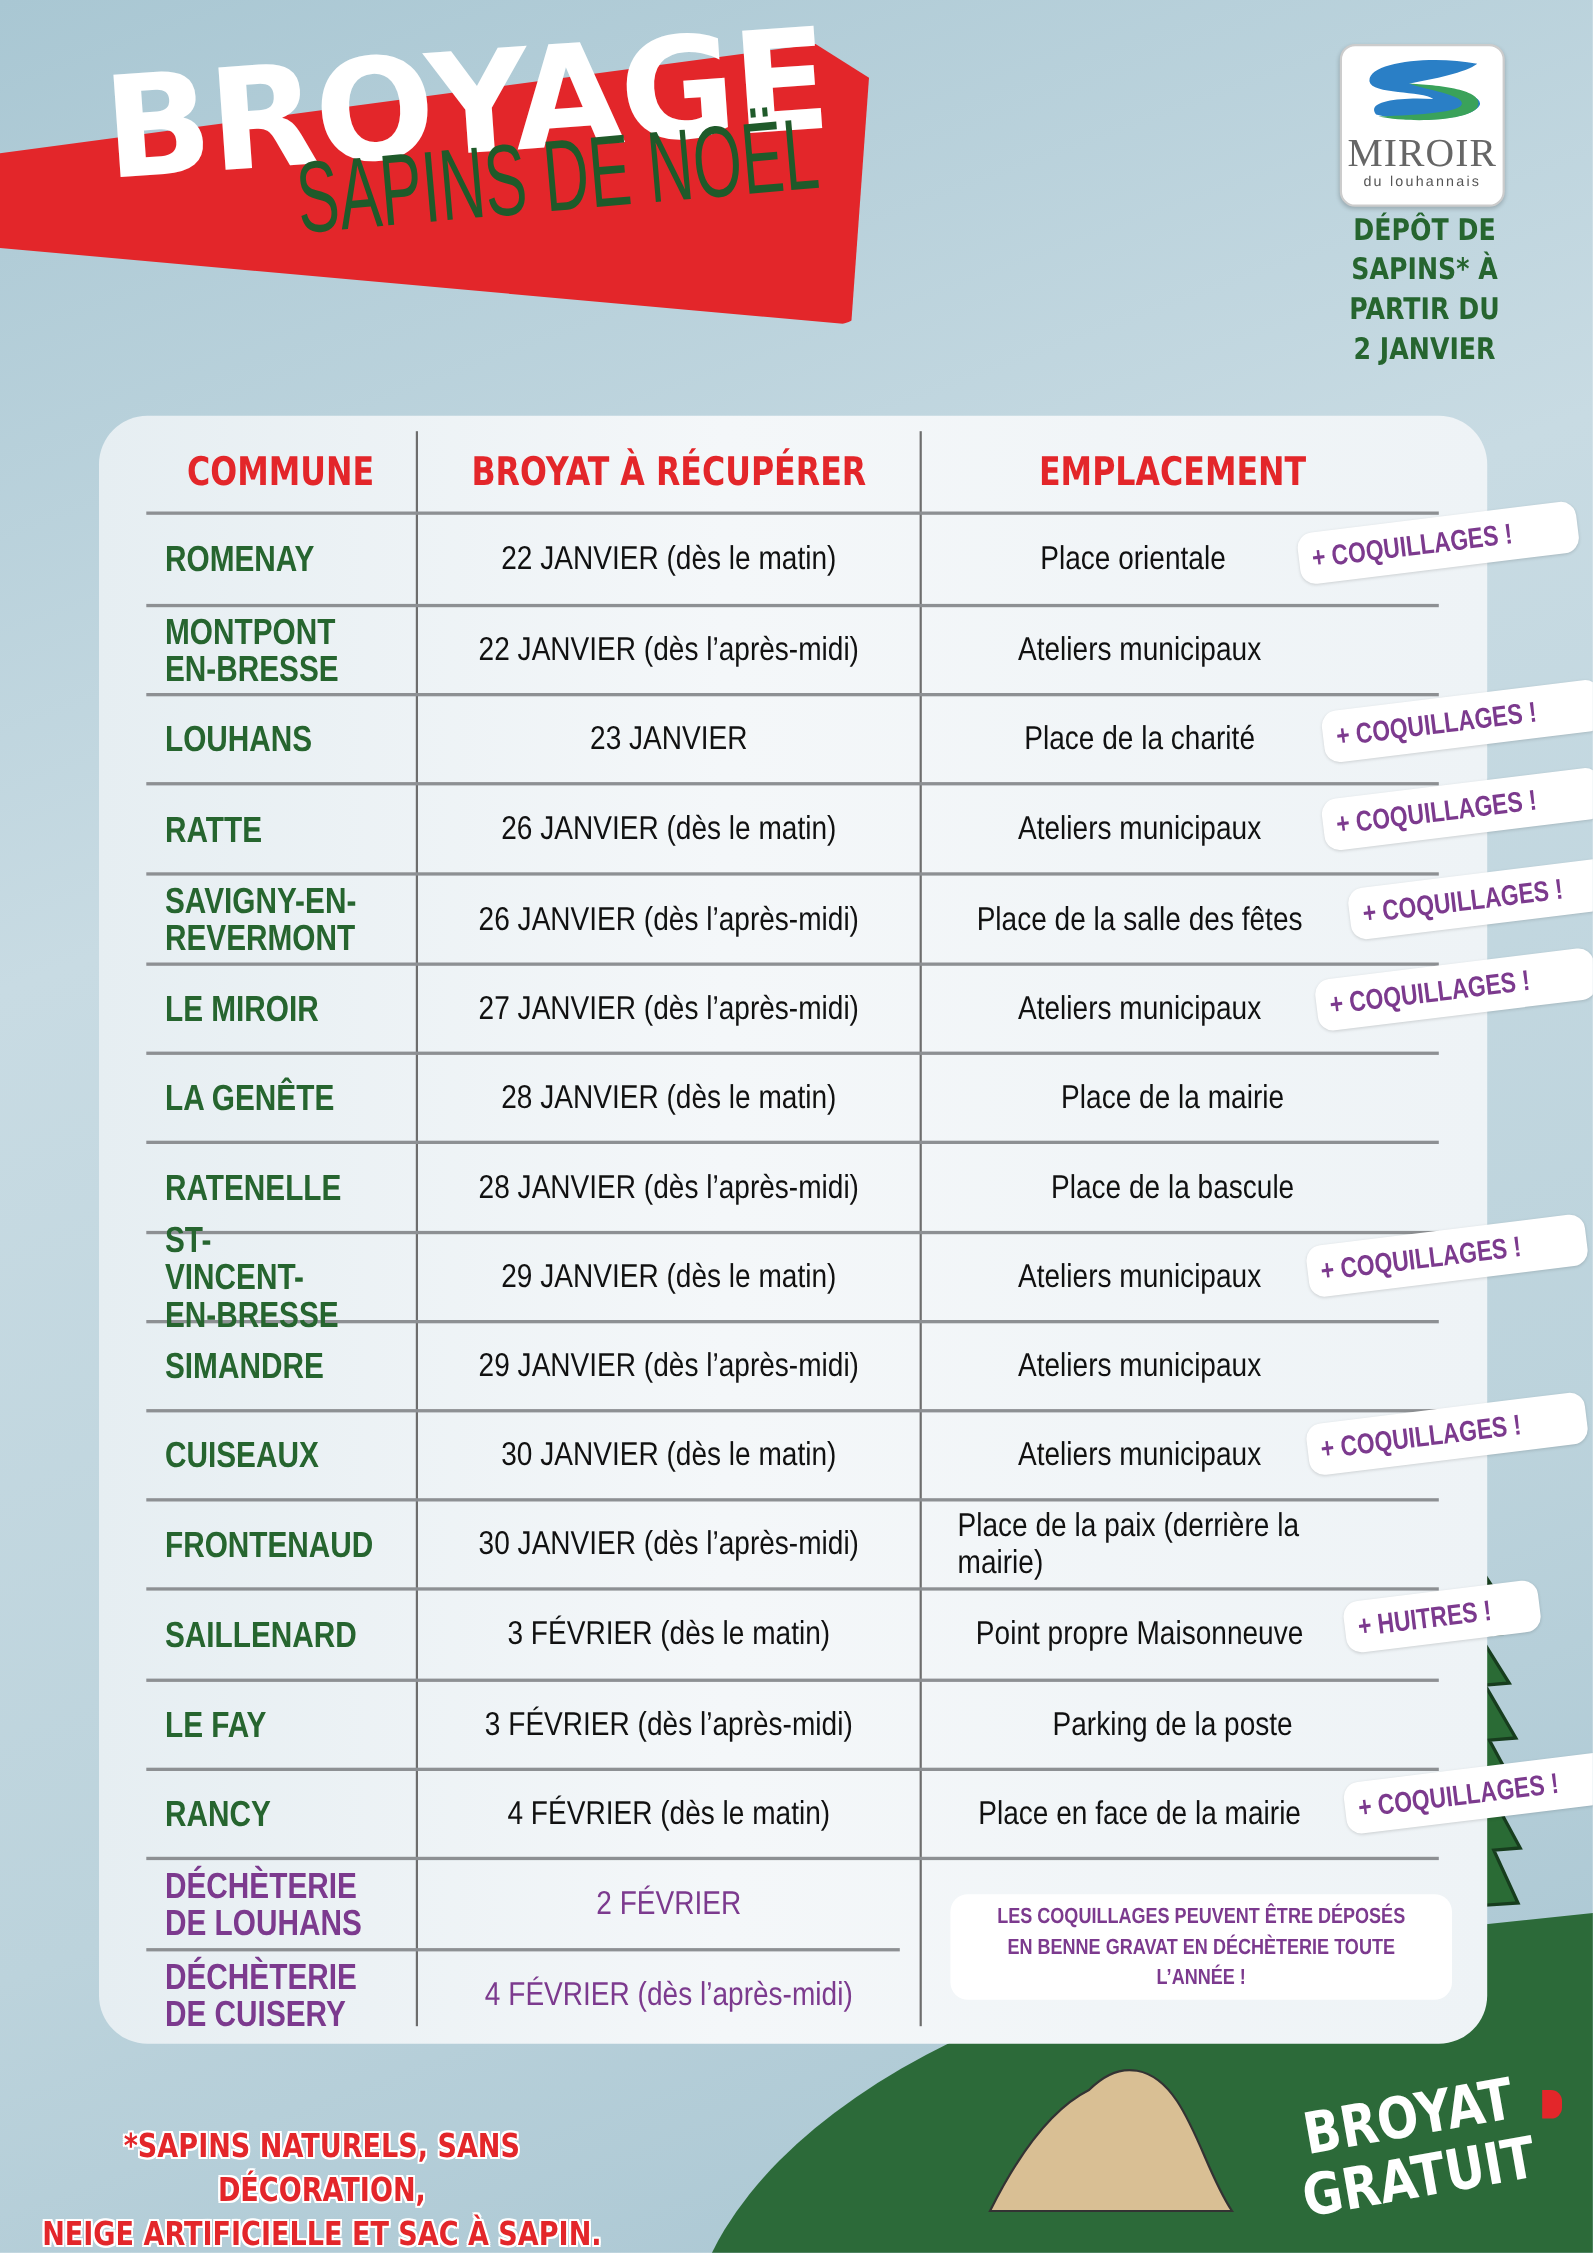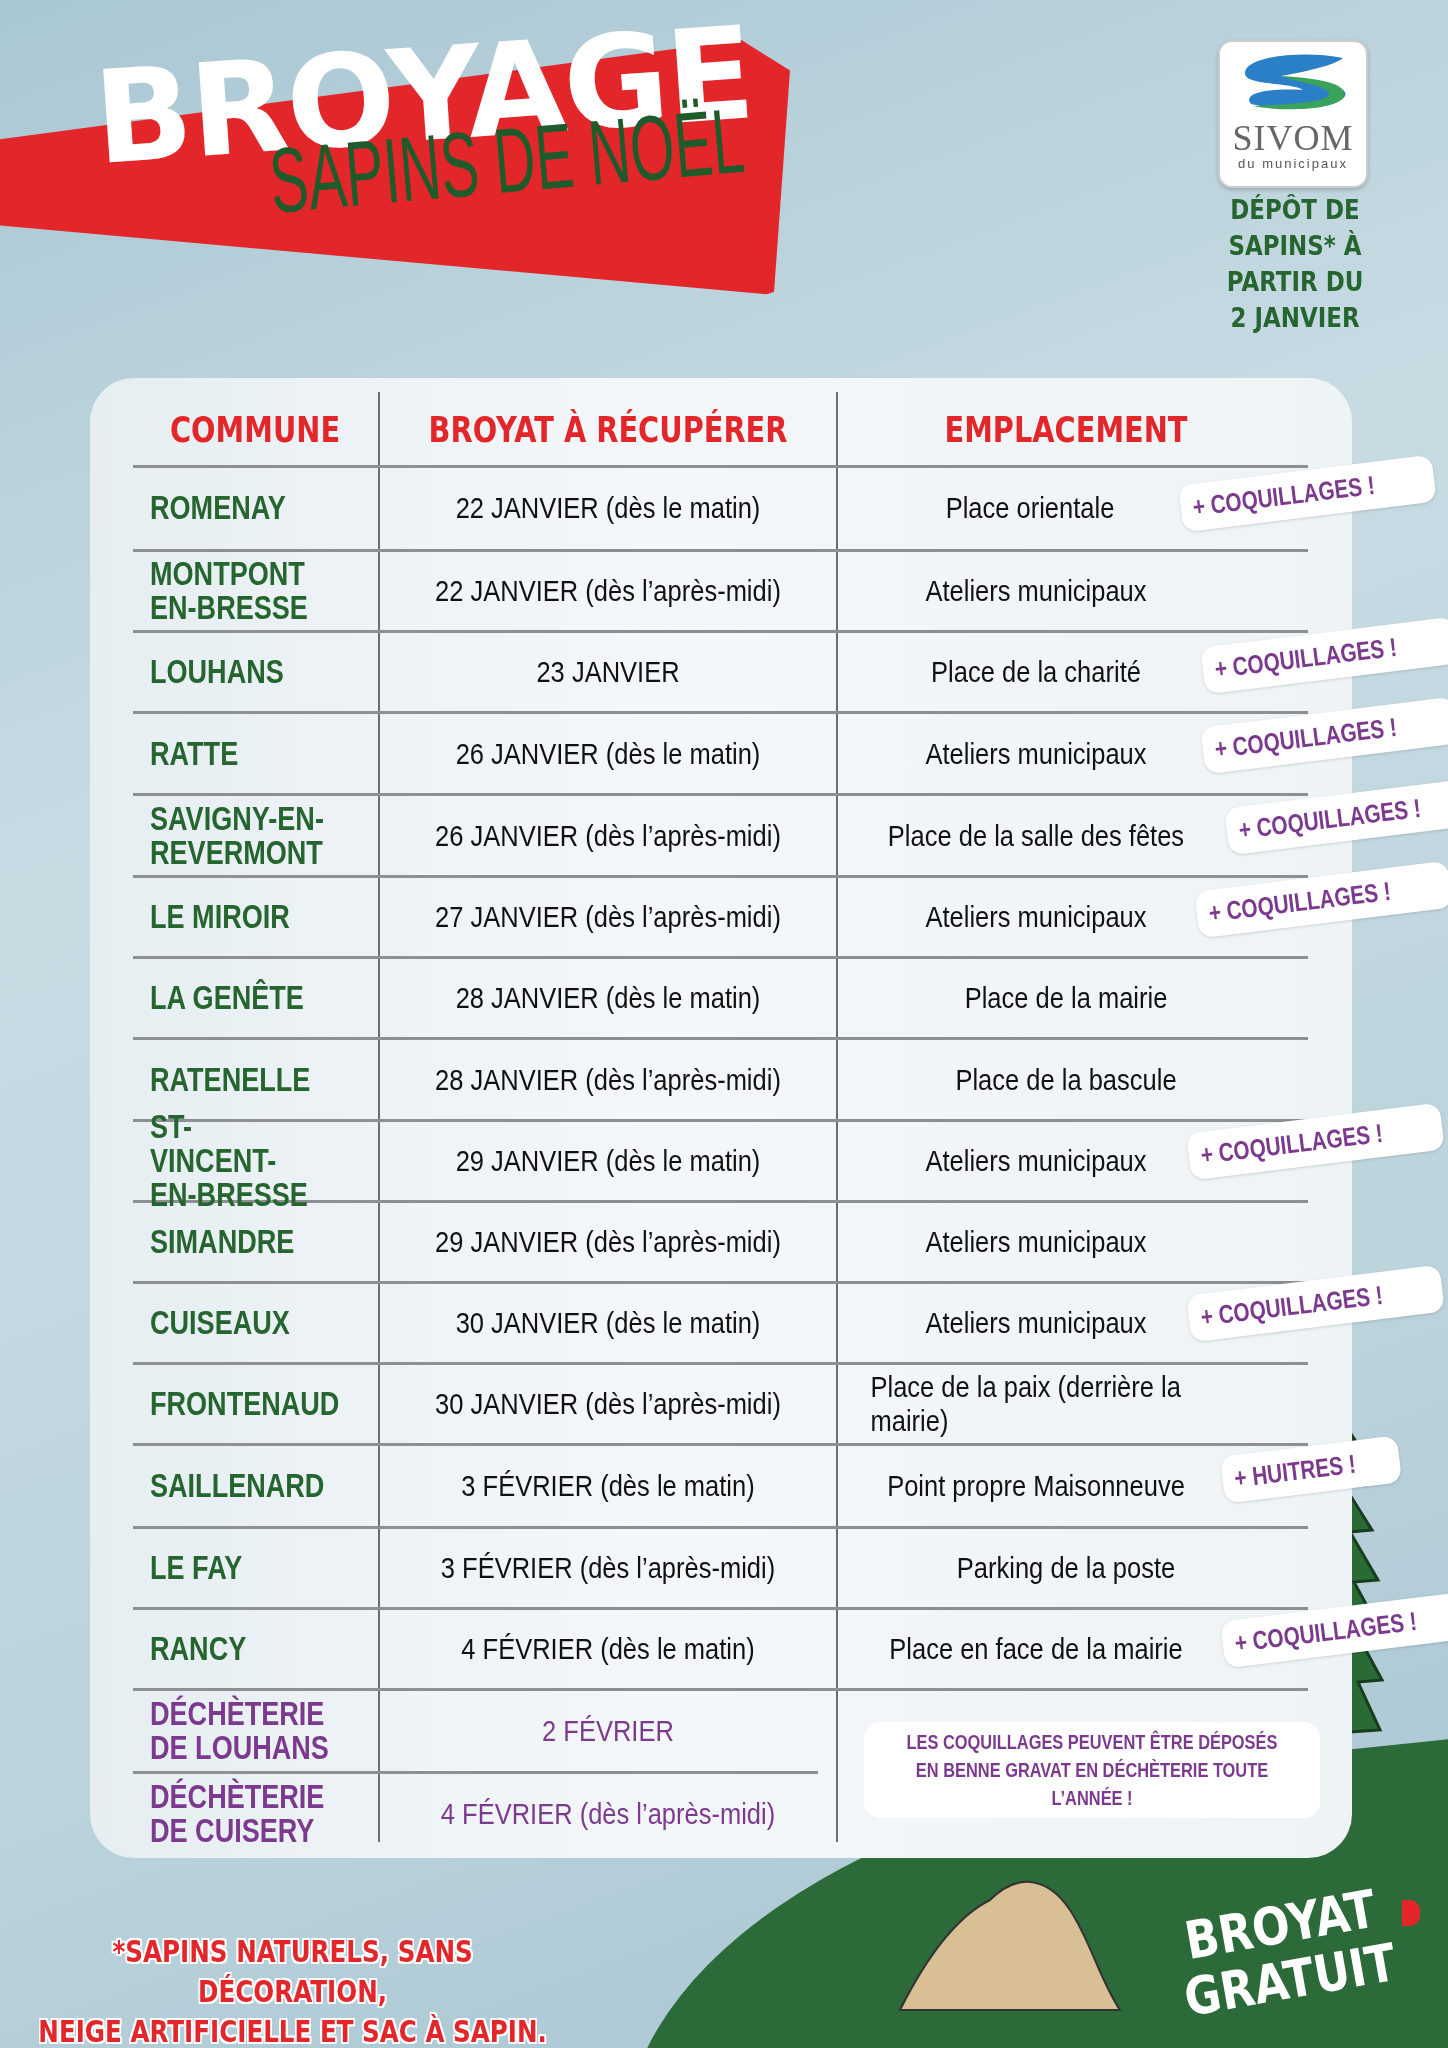--- a/index.html
+++ b/index.html
@@ -137,22 +137,22 @@
 
 <div class="banner"></div>
 <div class="title-main">BROYAGE</div>
 <div class="title-sub">SAPINS DE NOËL</div>
 
 <div class="logo">
   <svg width="120" height="62" viewBox="0 0 120 62">
     <path d="M110 6 C70 -2 10 4 12 22 C14 34 60 30 70 38 C40 36 8 40 18 52 C50 60 104 58 112 44 C118 32 70 28 48 24 C70 20 100 14 110 6 Z" fill="#2a7fc6"></path>
     <path d="M48 24 C80 26 118 30 110 46 C100 58 50 60 20 54 C60 52 96 50 96 42 C96 34 64 30 48 24 Z" fill="#3aa25a"></path>
   </svg>
-  <div class="logo-name">SIVOM</div>
-  <div class="logo-sub">du municipaux</div>
+  <div class="logo-name">MIROIR</div>
+  <div class="logo-sub">du louhannais</div>
 </div>
 
 <div class="depot">
   <div>DÉPÔT DE</div>
   <div>SAPINS* À</div>
   <div>PARTIR DU</div>
   <div>2 JANVIER</div>
 </div>
 
 <div class="ground"></div>

